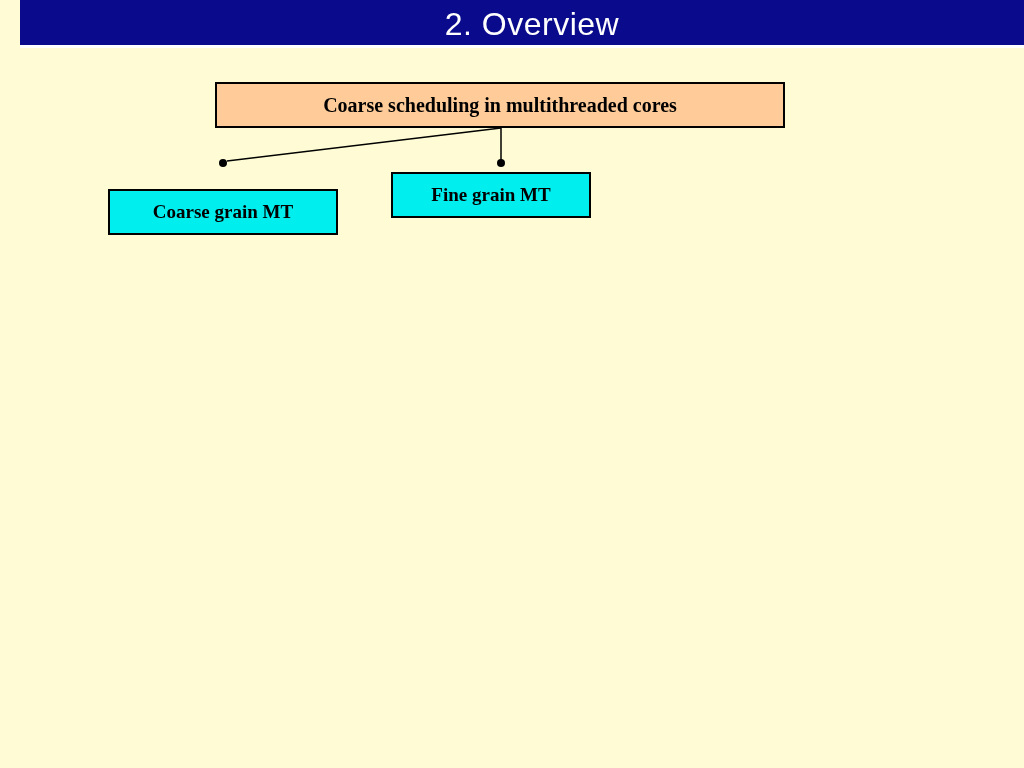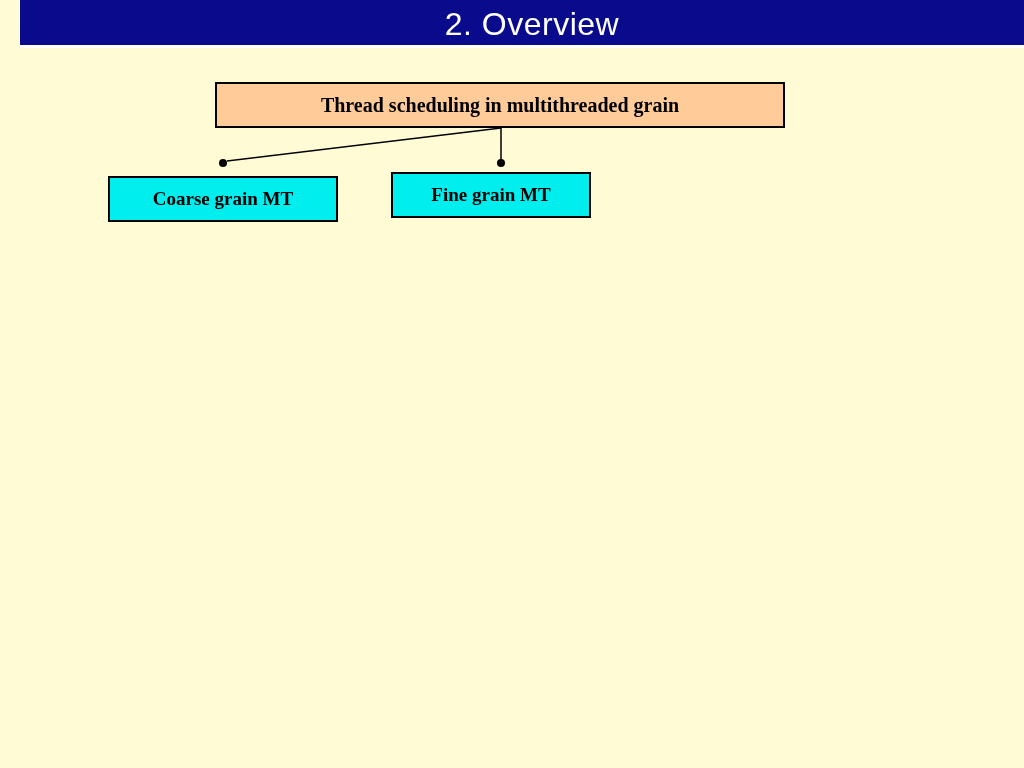--- a/index.html
+++ b/index.html
@@ -70,21 +70,21 @@
     top: 82px;
     width: 570px;
     height: 46px;
     font-size: 20px;
   }
   .child-box {
     font-size: 19px;
   }
   .coarse-box {
     left: 108px;
-    top: 176px;
+    top: 189px;
     width: 230px;
     height: 46px;
   }
   .fine-box {
     left: 391px;
     top: 172px;
     width: 200px;
     height: 46px;
   }
 </style>
@@ -98,21 +98,21 @@
   </div>
 
   <svg class="connectors" width="1024" height="768" viewBox="0 0 1024 768">
     <line x1="501" y1="128" x2="227" y2="161"></line>
     <circle cx="223" cy="163" r="4"></circle>
     <line x1="501" y1="128" x2="501" y2="160"></line>
     <circle cx="501" cy="163" r="4"></circle>
   </svg>
 
   <div class="box root-box" style="background-color: rgb(255, 204, 153);">
-    <span>Thread scheduling in multithreaded grain</span>
+    <span>Coarse scheduling in multithreaded cores</span>
   </div>
 
   <div class="box child-box coarse-box" style="background-color: rgb(0, 238, 238);">
     <span>Coarse grain MT</span>
   </div>
 
   <div class="box child-box fine-box" style="background-color: rgb(0, 238, 238);">
     <span>Fine grain MT</span>
   </div>
 

